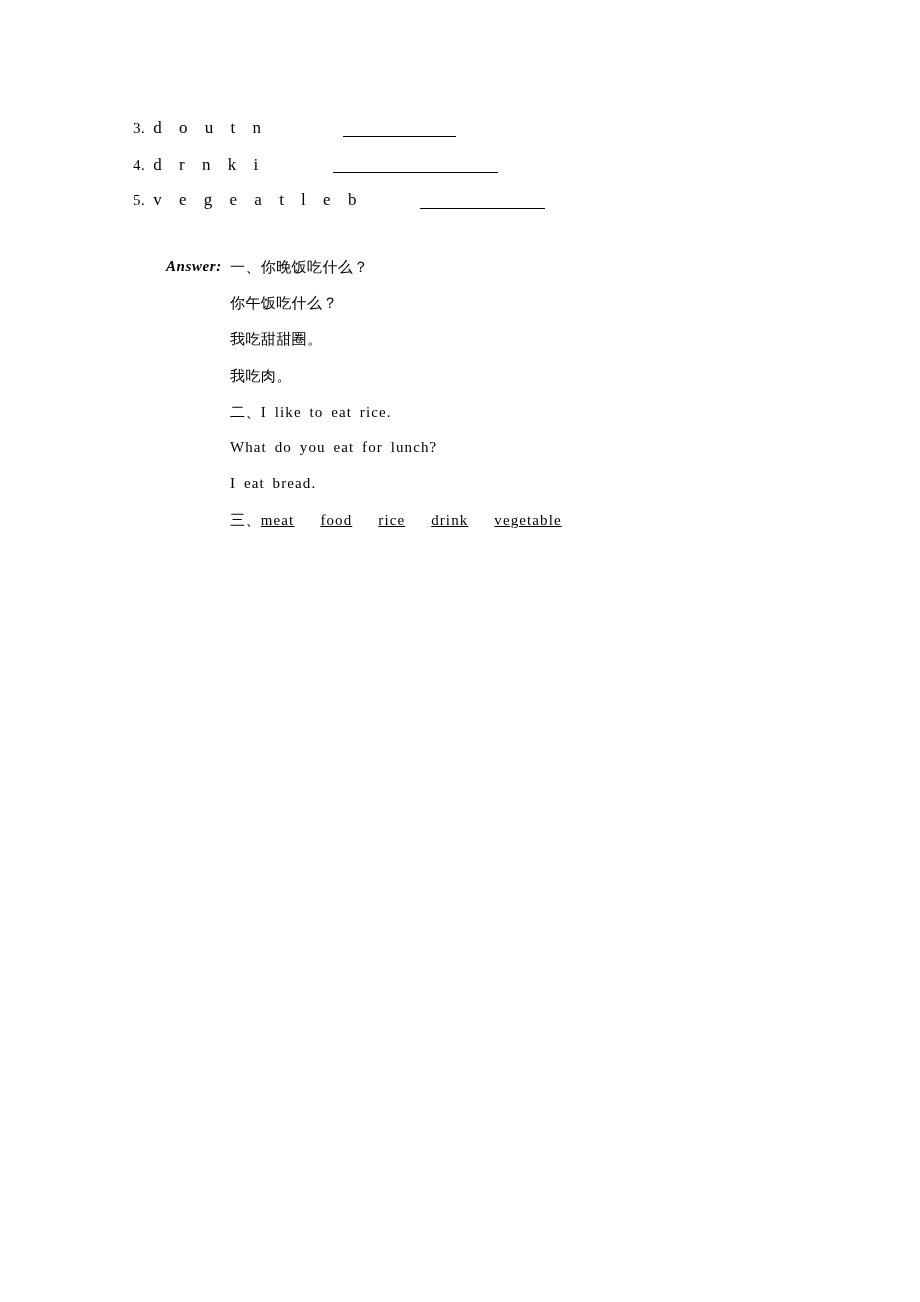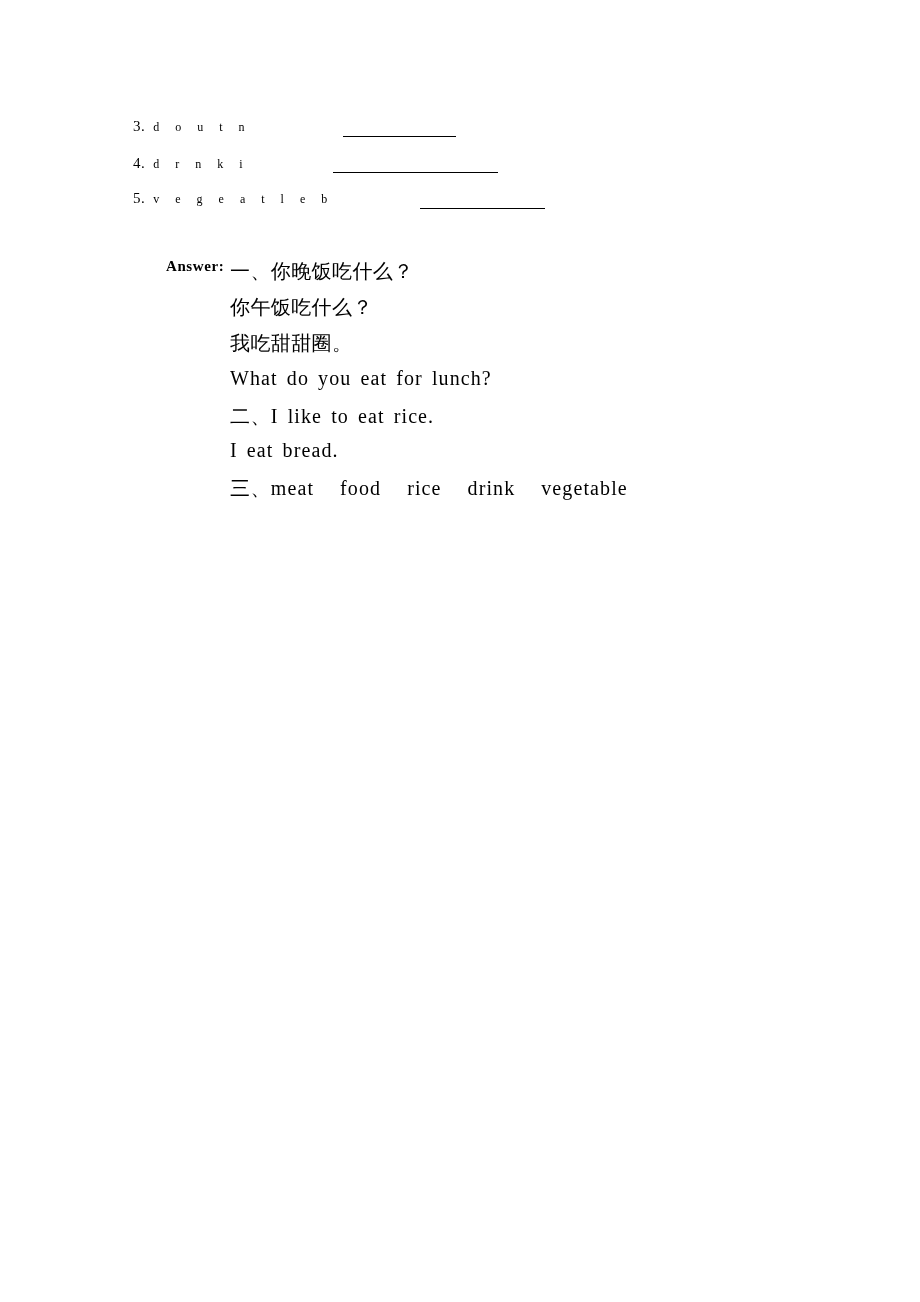--- a/index.html
+++ b/index.html
@@ -38,21 +38,21 @@
   .scramble-row.r0 { top: 118px; }
   .scramble-row.r1 { top: 155px; }
   .scramble-row.r2 { top: 190px; }
 
   .scramble-num {
     font-size: 15px;
     letter-spacing: 0.5px;
     margin-right: 8px;
   }
   .scramble-letters {
-    font-size: 12px;
+    font-size: 17px;
     letter-spacing: 6.5px;
   }
   .scramble-blank {
     position: absolute;
     border-bottom: 1.4px solid #000;
     height: 0;
   }
   .scramble-blank.b0 { left: 343px; top: 136px; width: 113px; }
   .scramble-blank.b1 { left: 333px; top: 172px; width: 165px; }
   .scramble-blank.b2 { left: 420px; top: 208px; width: 125px; }
@@ -70,26 +70,27 @@
     white-space: nowrap;
     font-size: 15px;
   }
   .answer-label {
     position: absolute;
     left: 166px;
     top: 0;
     font-weight: bold;
     font-size: 15px;
     letter-spacing: 0.6px;
+    font-style: italic;
   }
   .answer-text {
     position: absolute;
     left: 230px;
     top: 0;
-    font-size: 20px;
+    font-size: 15px;
   }
   
   .answer-text.latin {
     letter-spacing: 1.1px;
     word-spacing: 3px;
   }
   .answer-text.cjk {
     letter-spacing: 0.4px;
   }
   
@@ -100,20 +101,21 @@
     letter-spacing: 1.1px;
     word-spacing: 3px;
   }
   
   .answer-text.wordlist .marker {
     letter-spacing: 0.4px;
   }
   .answer-text.wordlist .word {
     letter-spacing: 1.1px;
     margin-right: 26px;
+    text-decoration: underline;
   }
   .answer-text.wordlist .word:last-child { margin-right: 0; }
 </style>
 </head>
 <body>
 
 <div class="page">
 
   <div class="scramble-list">
 
@@ -146,27 +148,30 @@
 
     <div class="answer-line">
       <span class="answer-text cjk">你午饭吃什么？</span>
     </div>
 
     <div class="answer-line">
       <span class="answer-text cjk">我吃甜甜圈。</span>
     </div>
 
 
-
     <div class="answer-line">
-      <span class="answer-text latin">What do you eat for lunch?</span>
+      <span class="answer-text cjk">我吃肉。</span>
     </div>
 
     <div class="answer-line">
       <span class="answer-text mixed"><span class="marker">二、</span><span class="latin-part">I like to eat rice.</span></span>
+    </div>
+
+    <div class="answer-line">
+      <span class="answer-text latin">What do you eat for lunch?</span>
     </div>
 
 
     <div class="answer-line">
       <span class="answer-text latin">I eat bread.</span>
     </div>
 
 
     <div class="answer-line">
       <span class="answer-text wordlist"><span class="marker">三、</span><span class="word">meat</span><span class="word">food</span><span class="word">rice</span><span class="word">drink</span><span class="word">vegetable</span></span>

